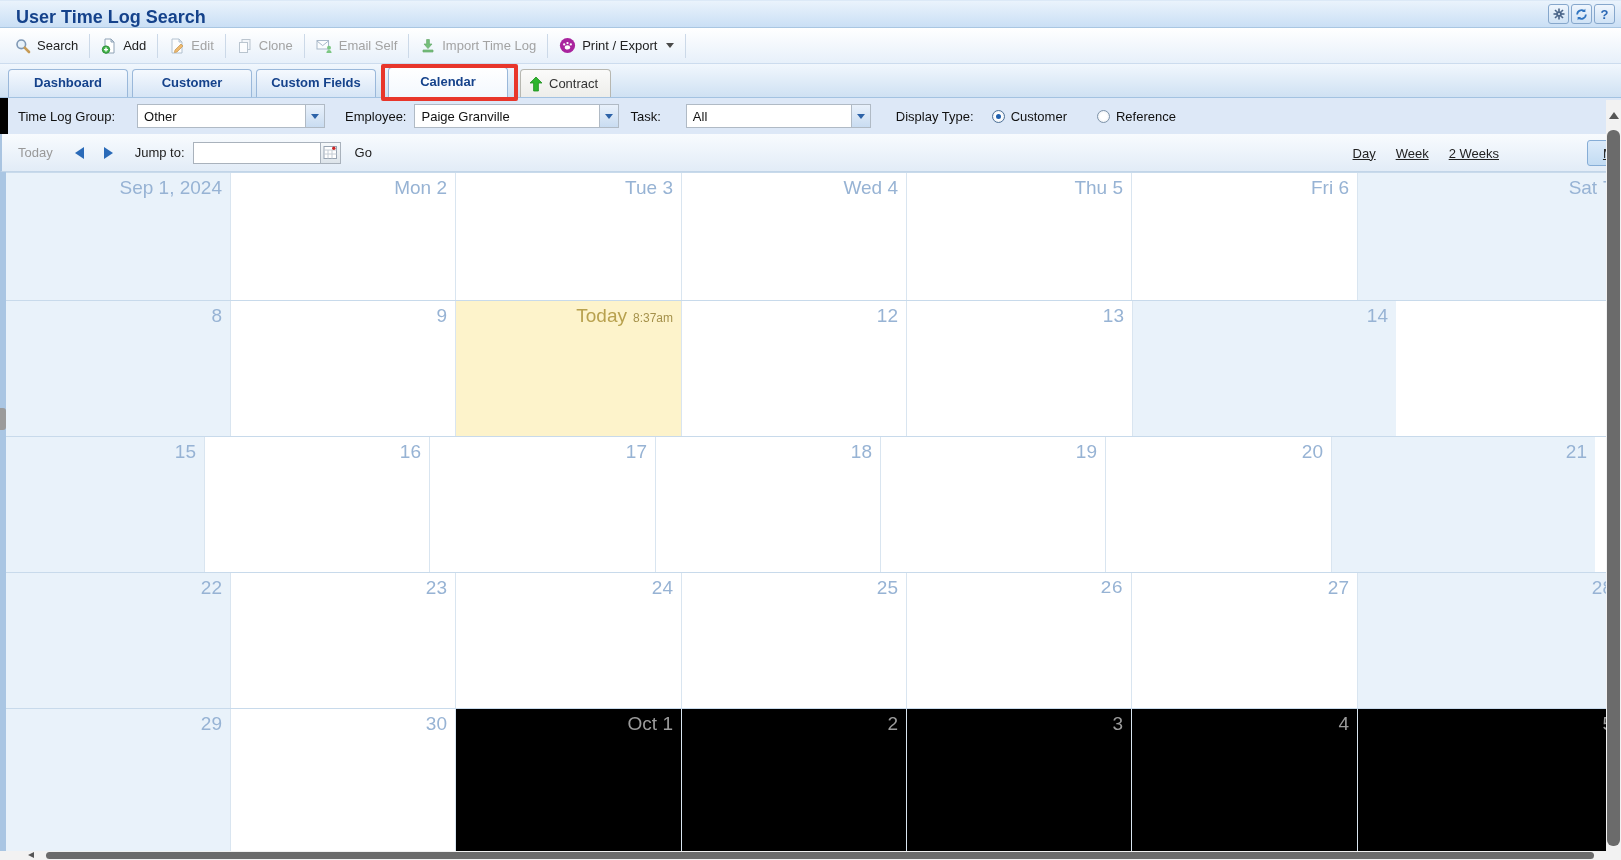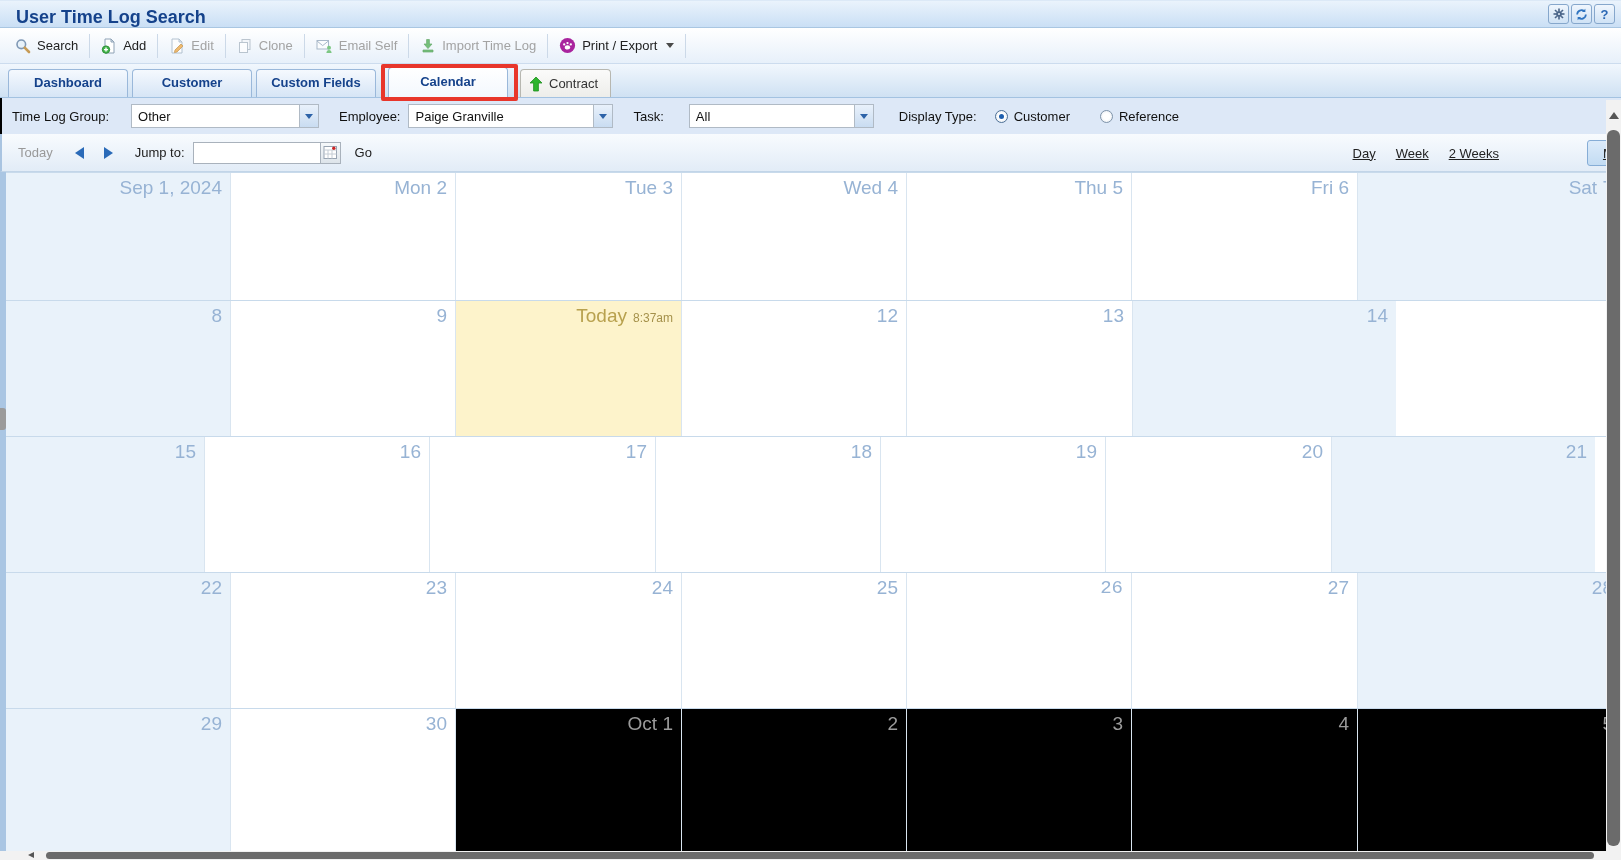--- a/index.html
+++ b/index.html
@@ -34,21 +34,21 @@
     border-radius:4px 4px 0 0;background:linear-gradient(#f5f9fe,#d6e5f6);
     color:#15428b;font-weight:bold;font-size:13px;text-align:center;line-height:26px;cursor:pointer;white-space:nowrap;overflow:hidden;}
   .tab.active{background:linear-gradient(#ffffff,#f3f8fe);height:30px;line-height:28px;margin-left:8px;}
   .tab.plain{width:auto;padding:0 12px 0 8px;margin-left:8px;background:linear-gradient(#fbfbfa,#ededea);
     border-color:#b7b7b0;color:#333;font-weight:normal;display:flex;align-items:center;gap:6px;line-height:normal;}
   .annotation{position:absolute;left:381px;top:64px;width:137px;height:37px;box-sizing:border-box;
     border:4px solid #e8362b;border-radius:2px;z-index:6;pointer-events:none;}
 
   
   .filterrow{position:absolute;left:0;top:98px;width:100%;height:36px;box-sizing:border-box;
-    background:#dde8f7;border-left:2px solid #000000;display:flex;align-items:center;font-size:13px;color:#111;}
+    background:#dde8f7;border-left:8px solid #000000;display:flex;align-items:center;font-size:13px;color:#111;}
   .flabel{white-space:nowrap;}
   .combo{height:24px;box-sizing:border-box;background:#fff;border:1px solid #b0bac5;display:flex;align-items:stretch;cursor:pointer;}
   .combo .val{flex:1;padding:4px 6px 0 6px;font-size:13px;color:#111;overflow:hidden;white-space:nowrap;}
   .combo .trigger{width:18px;border-left:1px solid #b0bac5;background:linear-gradient(#e9f1fb,#c9dcf1);
     display:flex;align-items:center;justify-content:center;}
   .chev{width:0;height:0;border-left:4px solid transparent;border-right:4px solid transparent;border-top:5px solid #2c62a8;}
   .radio-wrap{display:flex;align-items:center;gap:6px;cursor:pointer;}
   .radio{width:13px;height:13px;box-sizing:border-box;border-radius:50%;border:1px solid #7e93a9;
     background:radial-gradient(#ffffff 40%,#dfe6ee);position:relative;}
   .radio.sel{border-color:#4d7096;}
@@ -249,21 +249,21 @@
         <i class="chev"></i>
       </span>
   </div>
   <span class="flabel" style="margin-left:20px">Employee:</span>
   <div class="combo" style="width:205px;margin-left:8px">
     <span class="val">Paige Granville</span>
     <span class="trigger">
         <i class="chev"></i>
       </span>
   </div>
-  <span class="flabel" style="margin-left:20px">Task:</span>
+  <span class="flabel" style="margin-left:11px">Task:</span>
   <div class="combo" style="width:185px;margin-left:25px">
     <span class="val">All</span>
     <span class="trigger">
         <i class="chev"></i>
       </span>
   </div>
   <span class="flabel" style="margin-left:25px">Display Type:</span>
   <label class="radio-wrap" style="margin-left:18px">
     <span class="radio sel"></span>
     <span>Customer</span>

